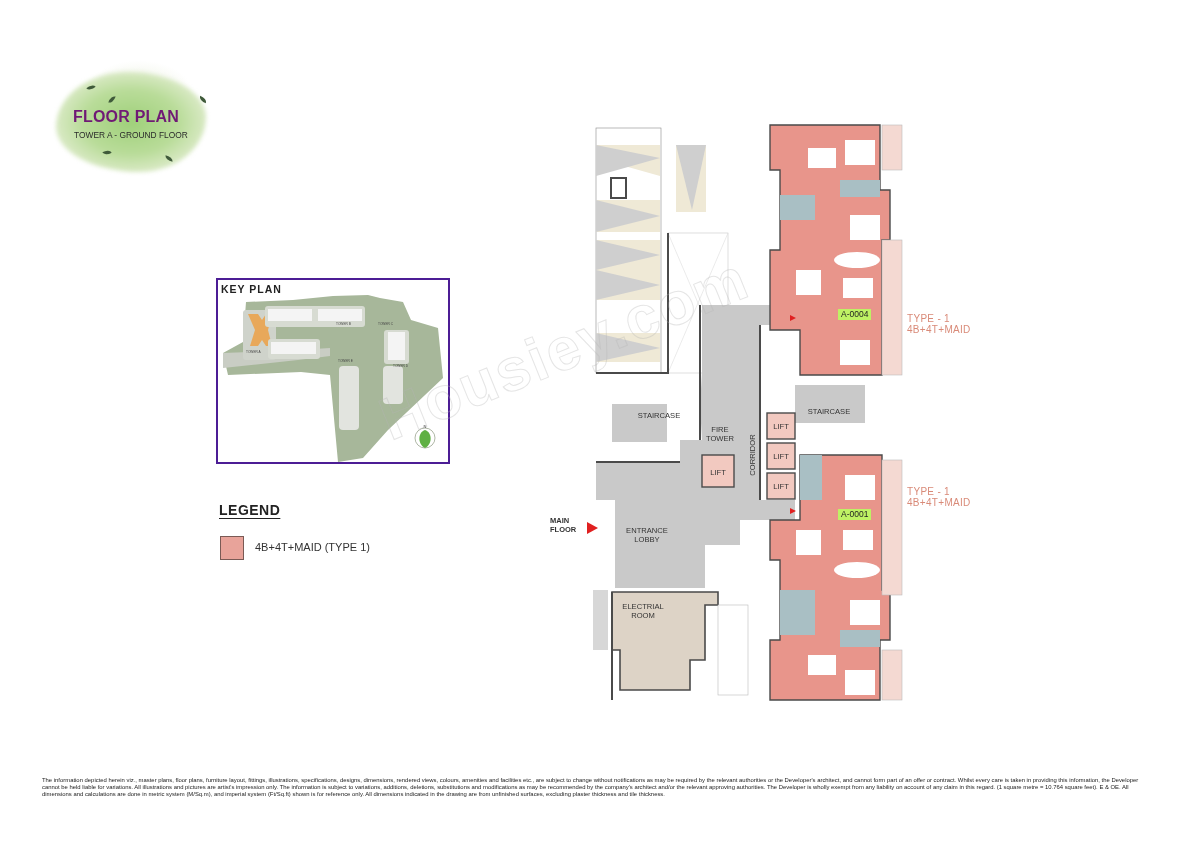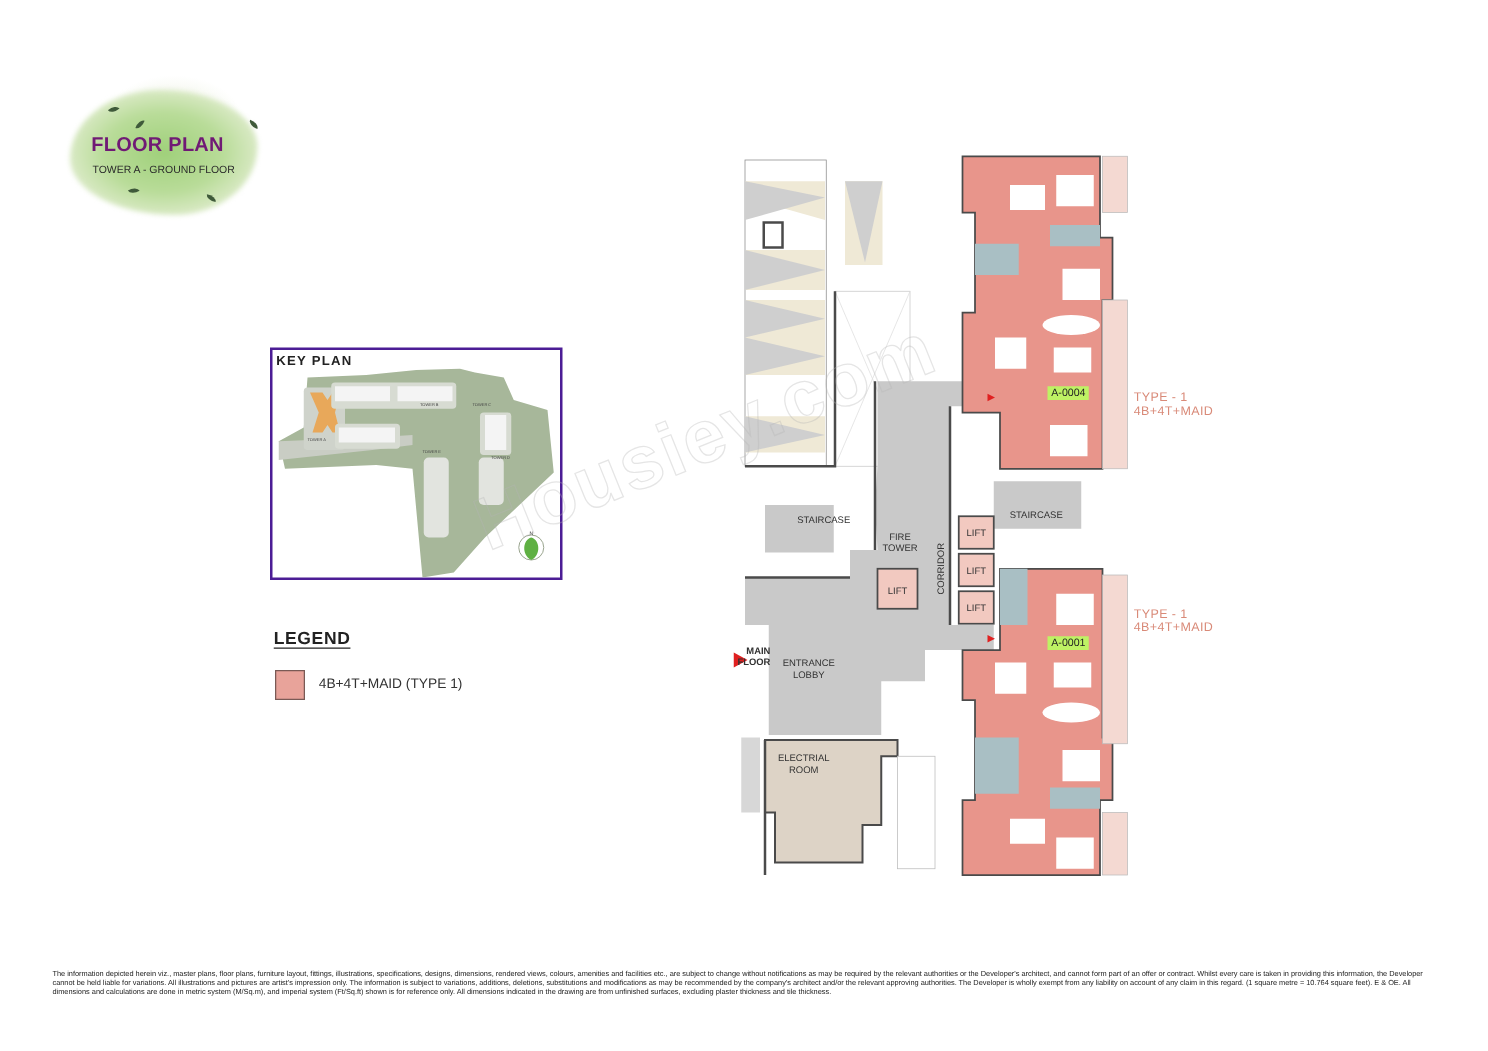--- a/index.html
+++ b/index.html
@@ -17,21 +17,21 @@
   .keyplan-title{position:absolute;left:3px;top:3px;font-size:10.5px;font-weight:bold;letter-spacing:1px;color:#222;}
   
   .legend-title{left:219px;top:502px;font-size:14px;font-weight:bold;color:#222;letter-spacing:0.5px;text-decoration:underline;text-underline-offset:3px;}
   .legend-swatch{left:220px;top:536px;width:24px;height:24px;background:#e8a39a;border:1px solid #7a5a55;box-sizing:border-box;}
   .legend-label{left:255px;top:541px;font-size:11px;color:#333;text-align:right;}
   
   .plan{left:0;top:0;width:1190px;height:841px;}
   .plan-label{font-family:"Liberation Sans",sans-serif;fill:#333;}
   .type-label{position:absolute;font-size:10px;color:#d98a78;line-height:11px;letter-spacing:0.3px;}
   .unit-tag{position:absolute;font-size:8.5px;color:#222;background:#bef264;padding:0 3px;line-height:11px;}
-  .main-entry{position:absolute;left:550px;top:516px;font-size:7.5px;font-weight:bold;color:#333;text-align:right;line-height:9px;margin-left:40px;}
+  .main-entry{position:absolute;left:550px;top:516px;font-size:7.5px;font-weight:bold;color:#333;text-align:left;line-height:9px;}
   .watermark{left:370px;top:390px;font-size:60px;font-weight:bold;color:transparent;-webkit-text-stroke:1px rgba(180,180,180,0.35);transform:rotate(-22deg);transform-origin:left top;white-space:nowrap;letter-spacing:2px;}
   .disclaimer{left:42px;top:777px;width:1110px;font-size:5.9px;line-height:7.2px;color:#222;}
 </style>
 </head>
 <body>
 
 <div class="abs title-wrap">
   <div class="blob2"></div>
   <div class="blob"></div>
   <span class="leaf" style="left:43px;top:43px;transform:rotate(-40deg);"></span>

